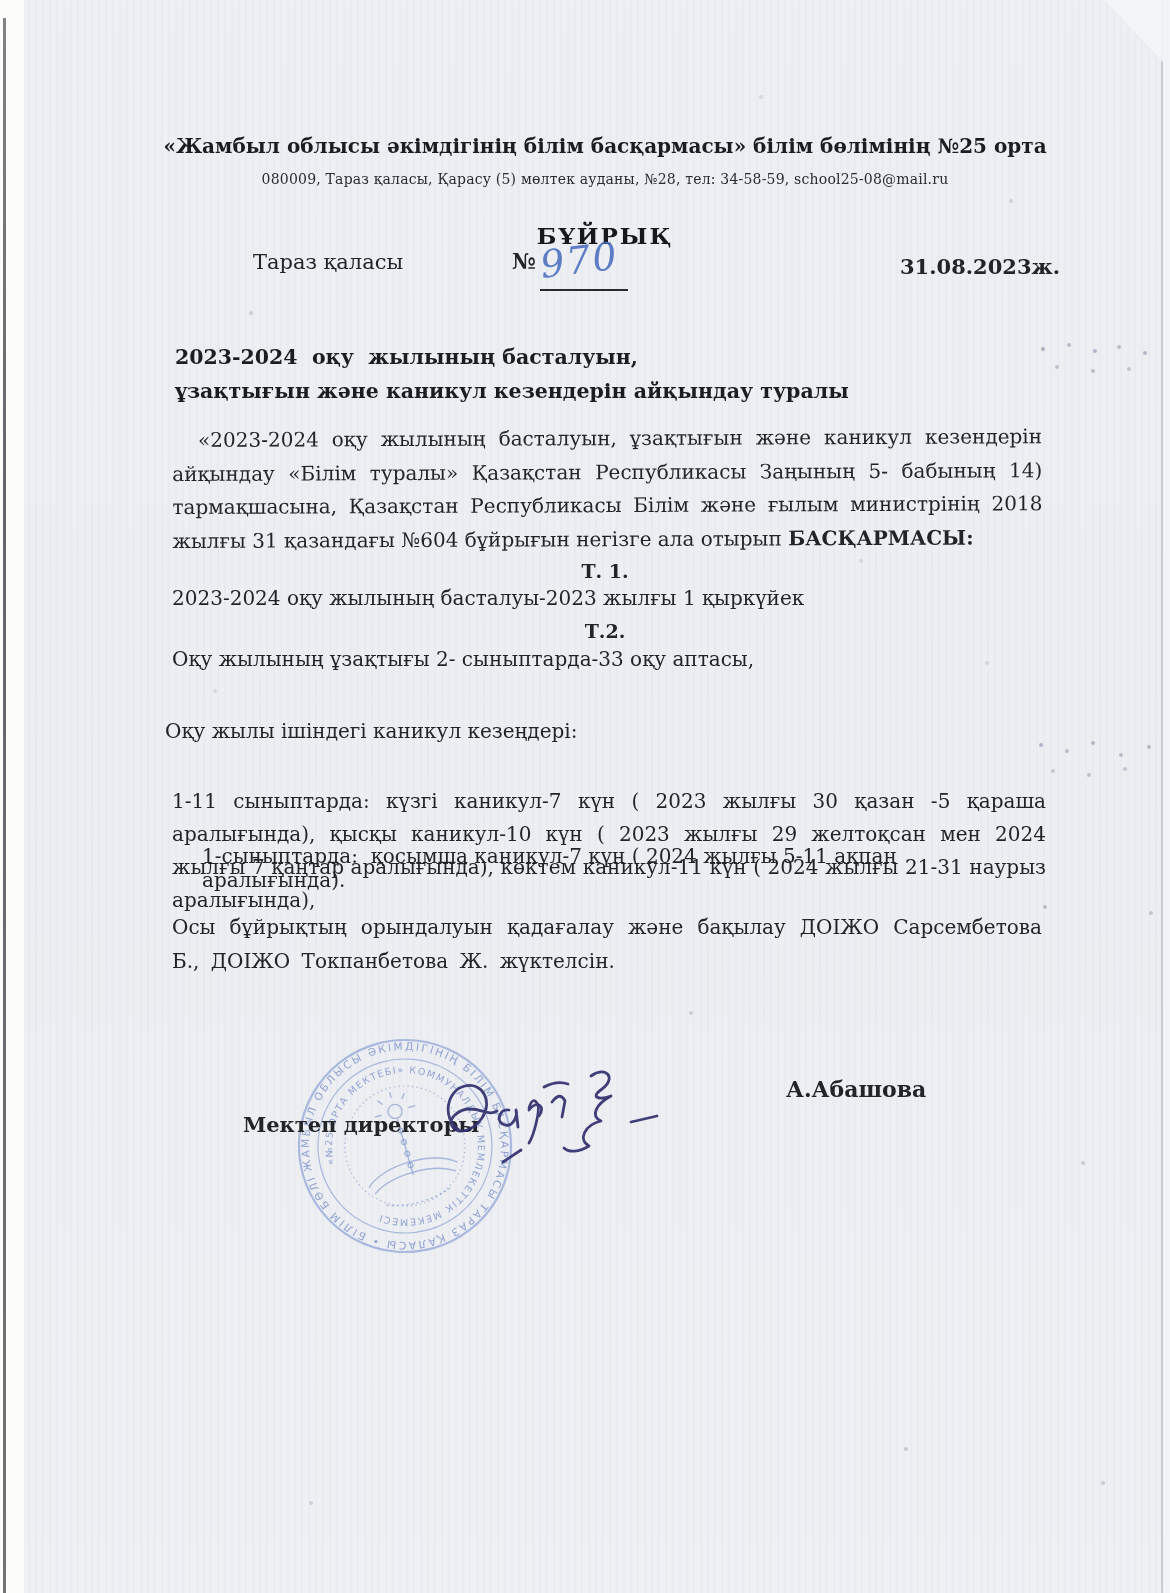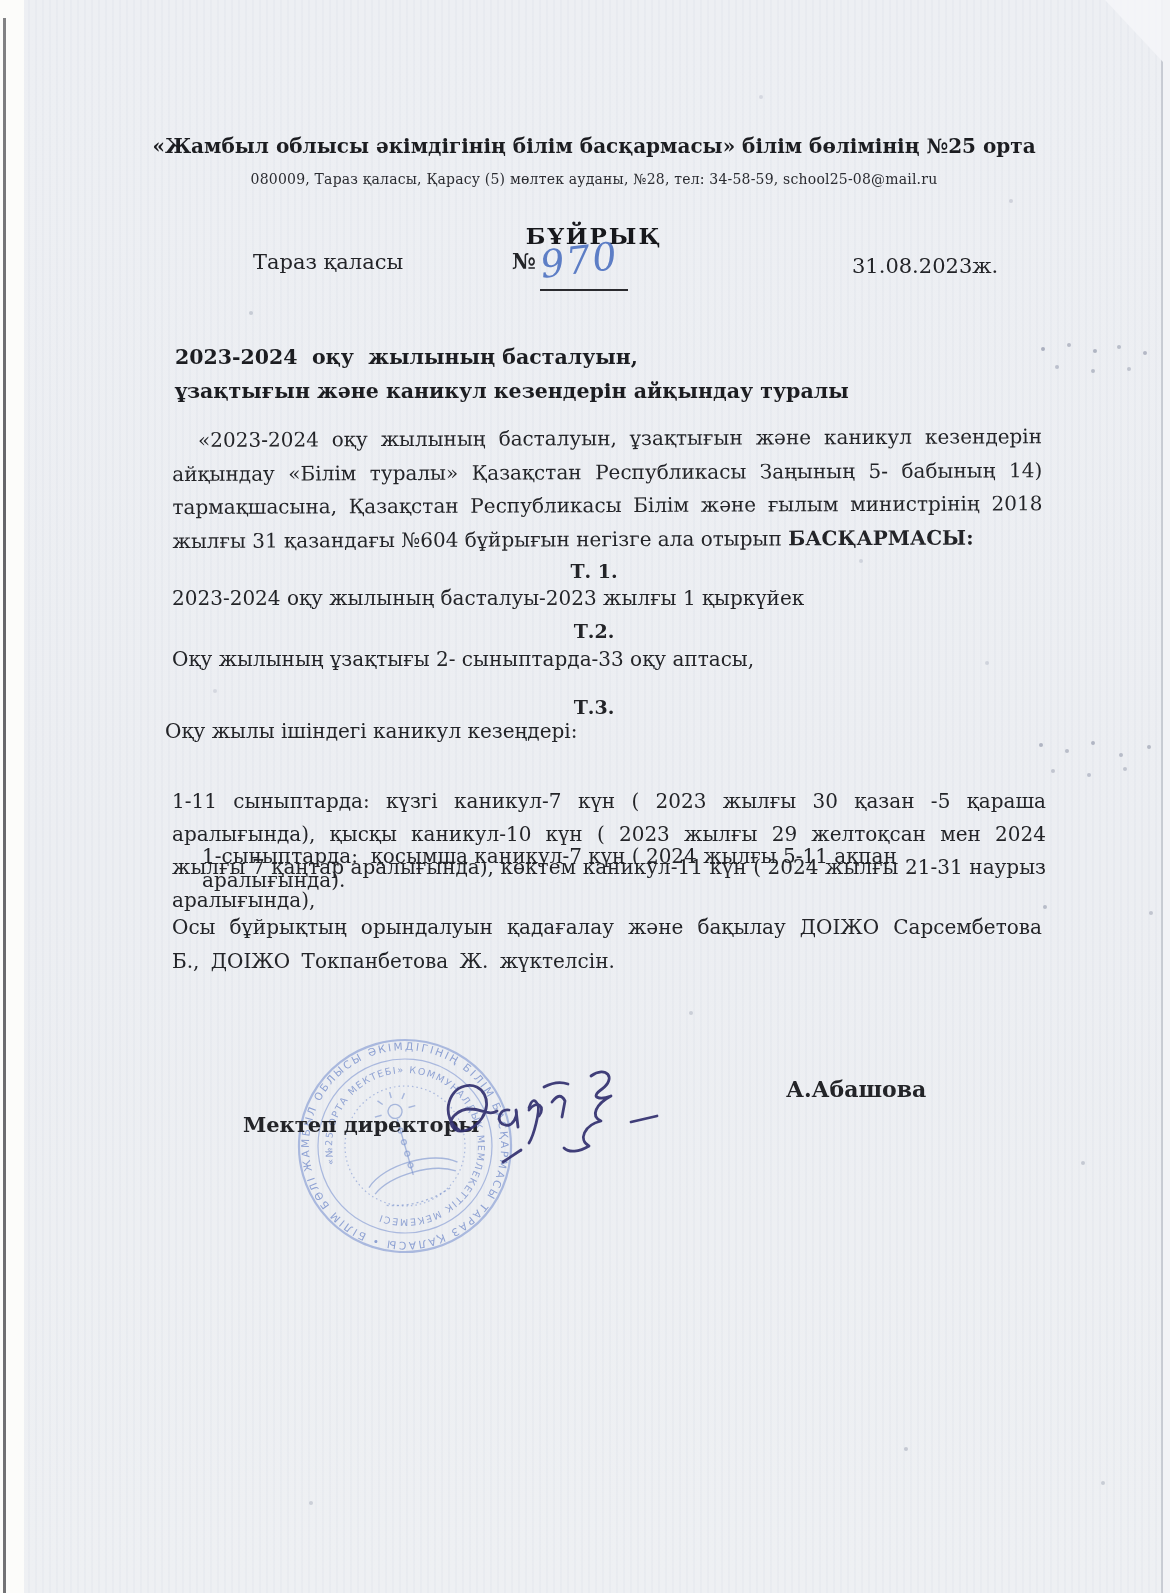--- a/index.html
+++ b/index.html
@@ -32,29 +32,29 @@
       1088px 774px 0 1px rgba(70,80,110,.28), 1124px 768px 0 1px rgba(70,80,110,.26),
       1044px 906px 0 1px rgba(70,80,110,.30), 1150px 912px 0 1px rgba(70,80,110,.26),
       250px 312px 0 1px rgba(70,80,110,.22), 690px 1012px 0 1px rgba(70,80,110,.20),
       905px 1448px 0 1px rgba(70,80,110,.24), 310px 1502px 0 1px rgba(70,80,110,.20),
       1082px 1162px 0 1px rgba(70,80,110,.24), 1102px 1482px 0 1px rgba(70,80,110,.22),
       860px 560px 0 1px rgba(70,80,110,.16), 986px 662px 0 1px rgba(70,80,110,.16),
       540px 962px 0 1px rgba(70,80,110,.14), 214px 690px 0 1px rgba(70,80,110,.14),
       1010px 200px 0 1px rgba(70,80,110,.18), 760px 96px 0 1px rgba(70,80,110,.14);
   }
   .abs{position:absolute;}
-  .center-col{left:149px;width:890px;text-align:center;}
+  .center-col{left:160px;width:890px;text-align:center;}
   .b{font-weight:bold;}
   .org-header{top:132px;line-height:29px;font-size:20px;font-weight:bold;color:#1c1d21;}
   .org-address{font-size:14px;font-weight:normal;margin-top:4px;color:#2a2b30;letter-spacing:.2px;}
   .doc-title{top:222px;font-size:23px;font-weight:bold;letter-spacing:2px;color:#17181c;}
   .meta-city{left:253px;top:250px;font-size:21px;font-weight:normal;}
   .meta-no{left:512px;top:248px;font-size:22px;font-weight:bold;}
   .no-underline{left:540px;top:289px;width:88px;height:2px;background:#2a2a2e;}
-  .meta-date{left:852px;top:254px;font-size:21px;font-weight:normal;}
+  .meta-date{left:900px;top:254px;font-size:21px;font-weight:bold;}
   .subject{left:175px;top:340px;width:870px;font-size:20.5px;font-weight:bold;line-height:34px;color:#1c1d21;}
   .preamble{left:172px;top:424px;width:870px;font-size:20px;line-height:33.5px;text-align:justify;text-indent:26px;transform:rotate(-0.25deg);transform-origin:left top;}
   .sec-h{font-size:19px;font-weight:bold;}
   .t1h{top:560px;} .t1line{left:172px;top:586px;font-size:20px;}
   .t2h{top:620px;} .t2l1{left:172px;top:647px;font-size:20px;} .t2l2{left:172px;top:679px;font-size:20px;}
   .t3h{top:696px;} .t3intro{left:165px;top:719px;font-size:20px;text-align:right;}
   .t3body{left:172px;top:749px;width:874px;font-size:20px;line-height:33px;text-align:justify;margin-top:36px;}
   .t3extra{left:172px;top:844px;width:874px;font-size:20px;padding-left:30px;box-sizing:border-box;}
   .assignment{left:172px;top:910px;width:870px;font-size:20px;line-height:34px;text-align:justify;word-spacing:5px;}
   .sig-role{left:243px;top:1112px;font-size:21px;font-weight:bold;z-index:4;}
@@ -97,21 +97,20 @@
   <div class="abs preamble">
     <span class="txt">«2023-2024 оқу жылының басталуын, ұзақтығын және каникул кезендерін айқындау «Білім туралы» Қазақстан Республикасы Заңының 5- бабының 14) тармақшасына, Қазақстан Республикасы Білім және ғылым министрінің 2018 жылғы 31 қазандағы №604 бұйрығын негізге ала отырып </span><span class="b">БАСҚАРМАСЫ:</span>
   </div>
 
   <div class="abs center-col sec-h t1h">Т. 1.</div>
   <div class="abs t1line">2023-2024 оқу жылының басталуы-2023 жылғы 1 қыркүйек</div>
 
   <div class="abs center-col sec-h t2h">Т.2.</div>
   <div class="abs t2l1">Оқу жылының ұзақтығы 2- сыныптарда-33 оқу аптасы,</div>
 
-  <div class="abs center-col sec-h t3h">Т.3.</div>
   <div class="abs t3intro">Оқу жылы ішіндегі каникул кезеңдері:</div>
   <div class="abs t3body">1-11 сыныптарда: күзгі каникул-7 күн ( 2023 жылғы 30 қазан -5 қараша аралығында), қысқы каникул-10 күн ( 2023 жылғы 29 желтоқсан мен 2024 жылғы 7 қаңтар аралығында), көктем каникул-11 күн ( 2024 жылғы 21-31 наурыз аралығында),</div>
   <div class="abs t3extra txt">1-сыныптарда:&nbsp; қосымша каникул-7 күн ( 2024 жылғы 5-11 ақпан аралығында).</div>
 
   <div class="abs assignment">Осы бұйрықтың орындалуын қадағалау және бақылау ДОІЖО Сарсембетова Б., ДОІЖО Токпанбетова Ж. жүктелсін.</div>
 
   <svg class="abs stamp-svg" width="250" height="240" viewBox="0 0 250 240">
     <g transform="rotate(-16 122 116)" stroke="rgba(115,140,205,0.55)" fill="none">
       <circle cx="122" cy="116" r="106" stroke-width="2.2"></circle>
       <circle cx="122" cy="116" r="87" stroke-width="1.2"></circle>

